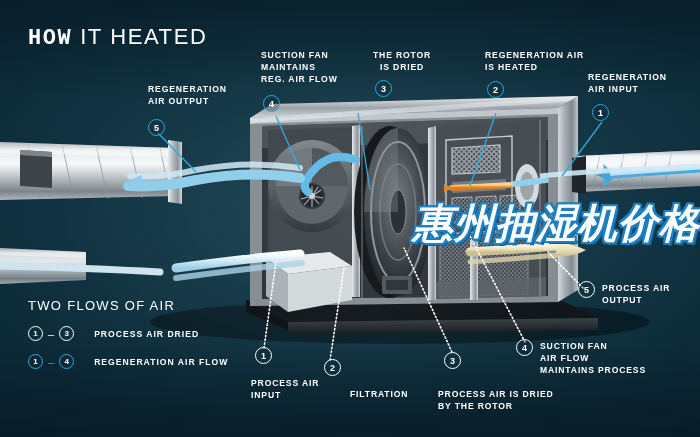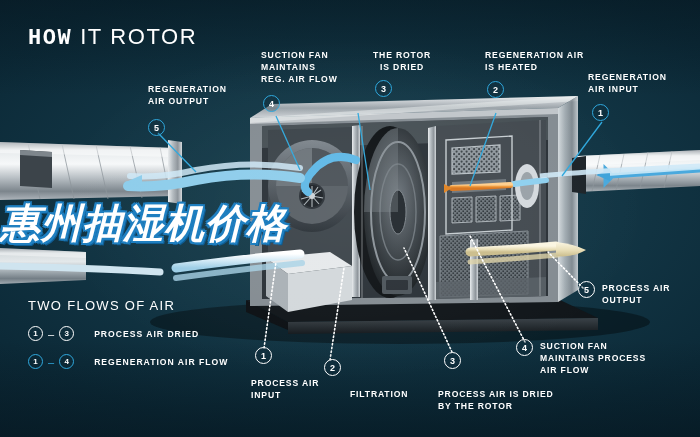--- a/index.html
+++ b/index.html
@@ -40,21 +40,21 @@
   .legend-row .dash.cy{color:#2fa8dd;}
   .legend-row .ltxt{color:#ffffff;font-size:8.6px;font-weight:700;letter-spacing:1px;margin-left:20px;white-space:nowrap;}
   .mks{width:15px;height:15px;border-radius:50%;display:flex;align-items:center;justify-content:center;font-size:8px;font-weight:700;box-sizing:border-box;}
   .mks.wh{border:1.2px solid #fff;color:#fff;}
   .mks.cy{border:1.2px solid #2fa8dd;color:#fff;}
 
   
   #machine{position:absolute;left:0;top:0;width:700px;height:437px;}
 
   
-  .wm{position:absolute;left:0;top:196px;width:700px;text-align:left;
+  .wm{position:absolute;left:0;top:196px;width:700px;text-align:right;
       font-family:"DejaVu Sans","Liberation Sans",sans-serif;
       font-size:40px;font-weight:700;font-style:italic;color:#ffffff;
       letter-spacing:1px;
       text-shadow:
         -2px 0 #1f7fc0, 2px 0 #1f7fc0, 0 -2px #1f7fc0, 0 2px #1f7fc0,
         -2px -2px #1f7fc0, 2px -2px #1f7fc0, -2px 2px #1f7fc0, 2px 2px #1f7fc0,
         3px 3px 0 #0f5d93;
       white-space:nowrap;}
 </style>
 </head>
@@ -318,21 +318,21 @@
       <path d="M452 352 L404 248"></path>
       <path d="M525 342 L470 236"></path>
       <path d="M583 288 L548 252"></path>
     </g>
   </svg>
 
   <div class="vignette"></div>
 
   <div class="title">
     <span class="b">HOW</span>
-    <span class="l">IT ROTOR</span>
+    <span class="l">IT HEATED</span>
   </div>
 
   <div class="lbl" style="left:148px;top:84px;">
     <div>REGENERATION</div>
     <div>AIR OUTPUT</div>
   </div>
   <div class="lbl" style="left:261px;top:50px;">
     <div>SUCTION FAN</div>
     <div>MAINTAINS</div>
     <div>REG. AIR FLOW</div>
@@ -369,22 +369,22 @@
 
   <div class="mk wh" style="left:444px;top:352px;">3</div>
   <div class="lbl" style="left:438px;top:389px;">
     <div>PROCESS AIR IS DRIED</div>
     <div>BY THE ROTOR</div>
   </div>
 
   <div class="mk wh" style="left:516px;top:339px;">4</div>
   <div class="lbl" style="left:540px;top:341px;">
     <div>SUCTION FAN</div>
+    <div>AIR FLOW</div>
     <div>MAINTAINS PROCESS</div>
-    <div>AIR FLOW</div>
   </div>
 
   <div class="mk wh" style="left:578px;top:281px;">5</div>
   <div class="lbl" style="left:602px;top:283px;">
     <div>PROCESS AIR</div>
     <div>OUTPUT</div>
   </div>
 
   <div class="legend-title">TWO FLOWS OF AIR</div>
 

